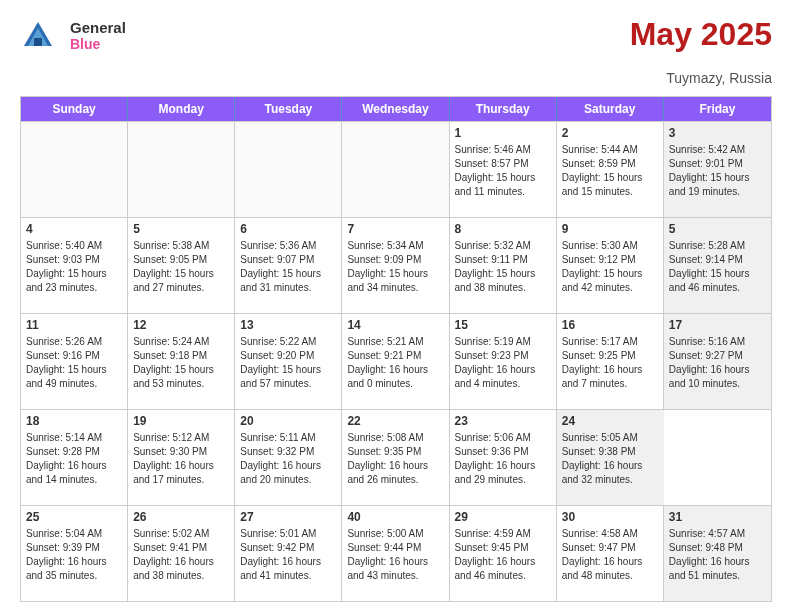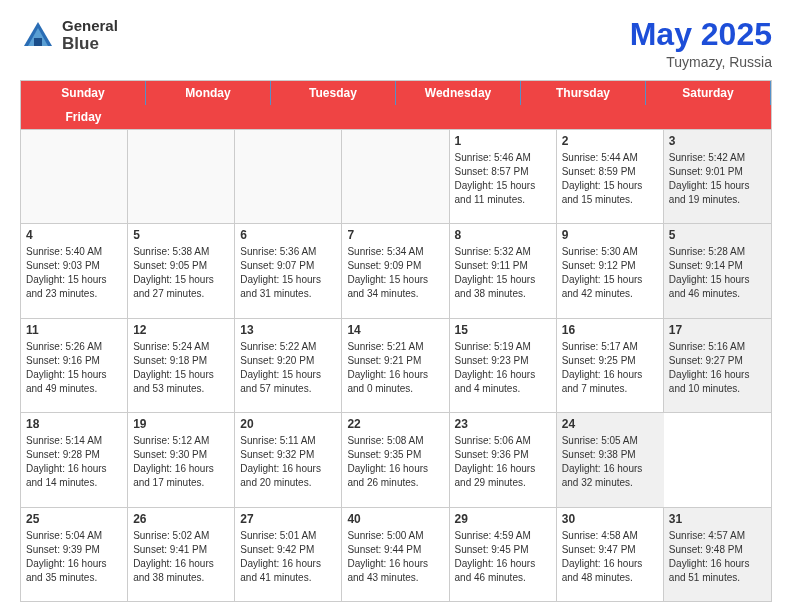--- a/index.html
+++ b/index.html
@@ -19,65 +19,65 @@
     }
     .header {
       display: flex;
       justify-content: space-between;
       align-items: flex-start;
       margin-bottom: 10px;
     }
     .logo {
       display: flex;
       align-items: center;
-      gap: 6px;
+      gap: 14px;
     }
     .logo-text {
       display: flex;
       flex-direction: column;
       line-height: 1.1;
     }
     .logo-general {
       font-size: 15px;
       font-weight: bold;
       color: #333;
     }
     .logo-blue {
-      font-size: 17px;
-      font-weight: bold;
-      color: #404040;
+      font-size: 14px;
+      font-weight: bold;
+      color: #ec4899;
     }
     .logo-icon {
       width: 36px;
       height: 36px;
     }
     .title-block {
       text-align: right;
     }
     .title-month {
       font-size: 32px;
       font-weight: bold;
-      color: #1d4ed8;
+      color: #b91c1c;
       line-height: 1;
     }
     .title-location {
       font-size: 14px;
       color: #555;
-      margin-top: 4px;
+      margin-top: 20px;
     }
     .calendar {
       flex: 1;
       display: flex;
       flex-direction: column;
       border: 1px solid #ccc;
     }
     .cal-header-row {
       display: grid;
-      grid-template-columns: repeat(6, 1fr);
-      background: #ef4444;
+      grid-template-columns: repeat(7, 1fr);
+      background: #8b5cf6;
     }
     .cal-header-cell {
       color: #fff;
       font-size: 12px;
       font-weight: bold;
       padding: 5px 6px;
       text-align: center;
       border-right: 1px solid #5590c8;
     }
     .cal-header-cell:last-child { border-right: none; }

